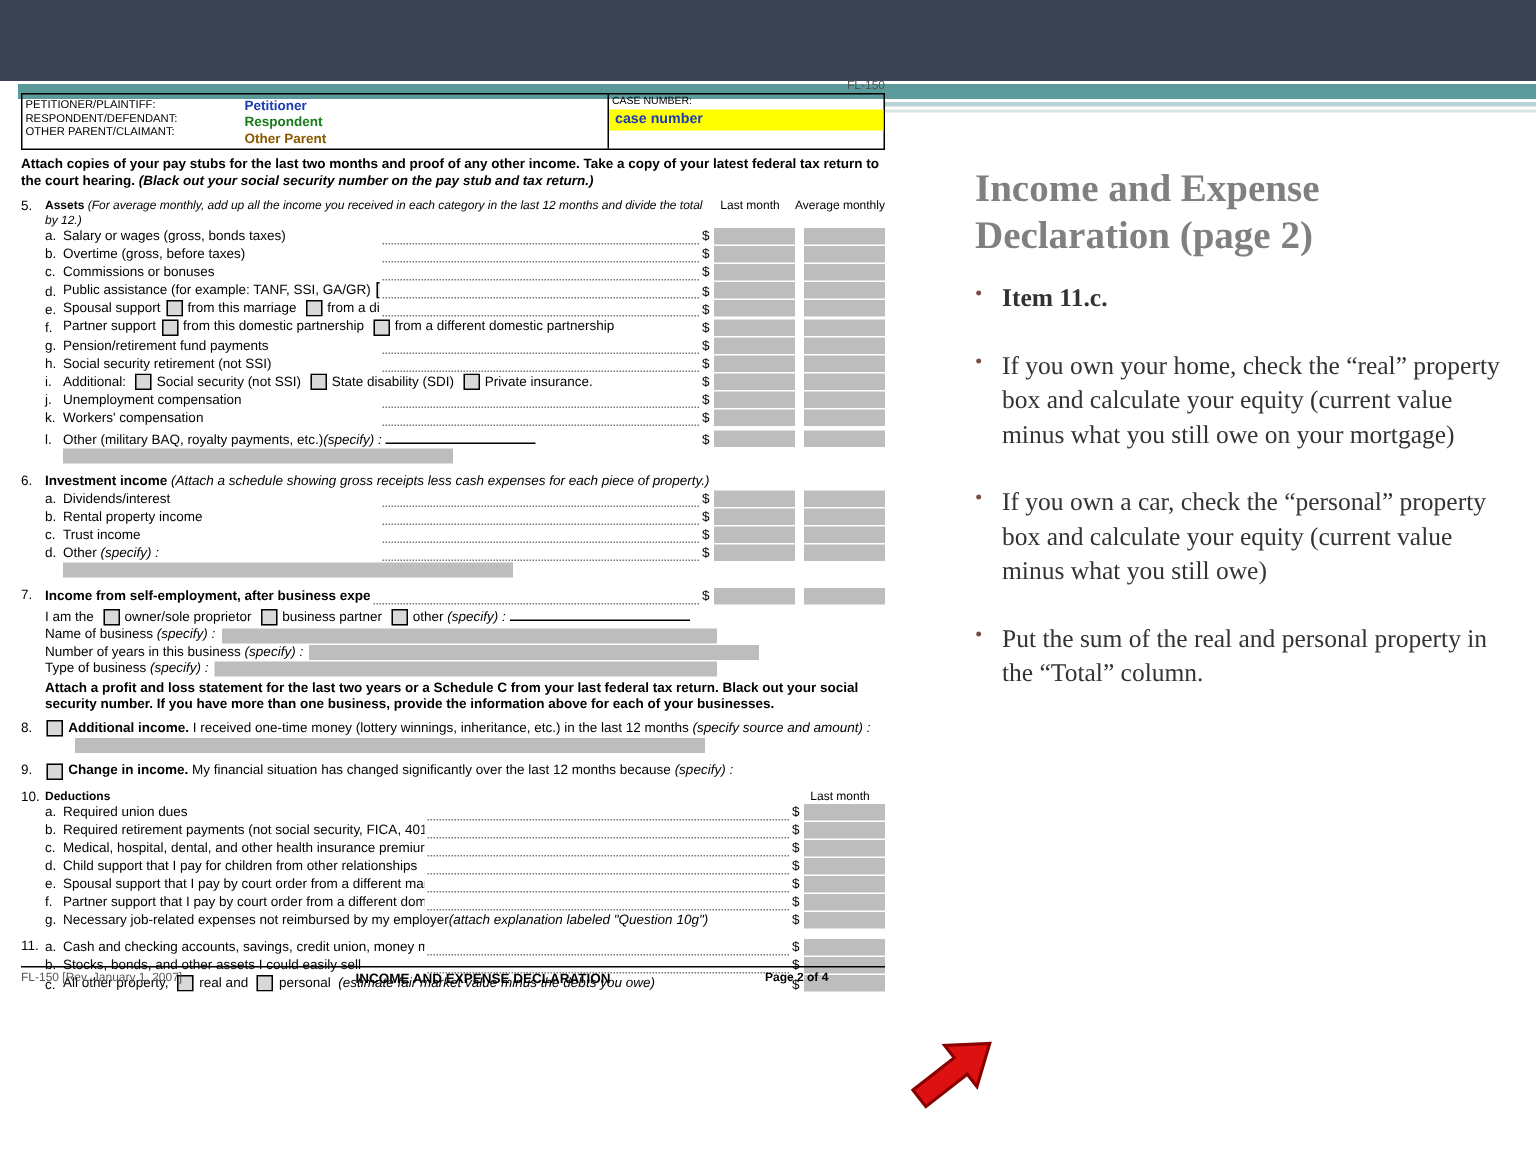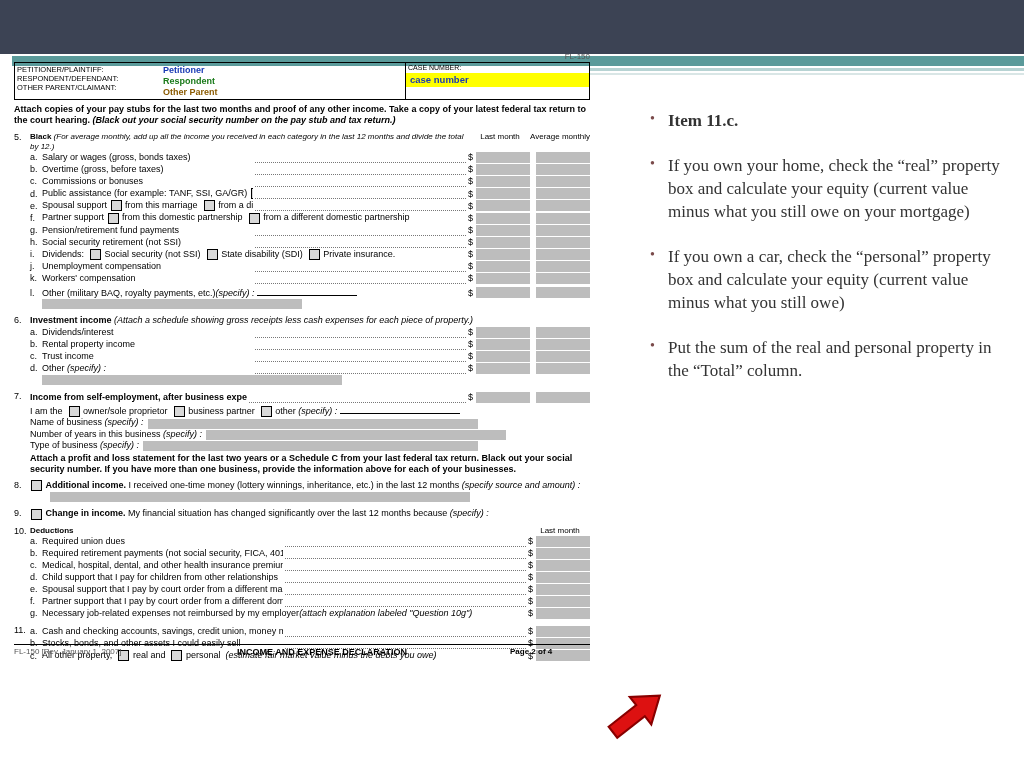--- a/index.html
+++ b/index.html
@@ -83,21 +83,21 @@
   </div>
 
   <div class="instr">
     <span>Attach copies of your pay stubs for the last two months and proof of any other income. Take a copy of your latest federal tax return to the court hearing.</span> <em>(Black out your social security number on the pay stub and tax return.)</em>
   </div>
 
   <div class="sec">
     <div class="num">5.</div>
     <div class="body">
       <div class="colhdr">
-          <div class="sp"><span class="ttl">Black</span> <span class="note">(For average monthly, add up all the income you received in each category in the last 12 months and divide the total by 12.)</span></div>
+          <div class="sp"><span class="ttl">Assets</span> <span class="note">(For average monthly, add up all the income you received in each category in the last 12 months and divide the total by 12.)</span></div>
           <div class="c1">Last month</div>
           <div class="c2">Average monthly</div>
         </div>
       <div class="row">
           <div class="lt">a.</div>
           <div class="txt">Salary or wages (gross, bonds taxes)</div>
           <div class="dots"></div>
           <div class="dol">$</div>
           <div class="gbox"></div>
           <div class="gbox2"></div>
@@ -152,21 +152,21 @@
       <div class="row">
           <div class="lt">h.</div>
           <div class="txt">Social security retirement (not SSI)</div>
           <div class="dots"></div>
           <div class="dol">$</div>
           <div class="gbox"></div>
           <div class="gbox2"></div>
         </div>
       <div class="row">
           <div class="lt">i.</div>
-          <div class="txt"><span>Dividends:</span> &nbsp;<span class="cbx"></span> <span>Social security (not SSI)</span> &nbsp;<span class="cbx"></span> <span>State disability (SDI)</span> &nbsp;<span class="cbx"></span> <span>Private insurance.</span></div>
+          <div class="txt"><span>Additional:</span> &nbsp;<span class="cbx"></span> <span>Social security (not SSI)</span> &nbsp;<span class="cbx"></span> <span>State disability (SDI)</span> &nbsp;<span class="cbx"></span> <span>Private insurance.</span></div>
           <div class="dol">$</div>
           <div class="gbox"></div>
           <div class="gbox2"></div>
         </div>
       <div class="row">
           <div class="lt">j.</div>
           <div class="txt">Unemployment compensation</div>
           <div class="dots"></div>
           <div class="dol">$</div>
           <div class="gbox"></div>
@@ -349,20 +349,21 @@
   </div>
 
   <div class="ftr">
     <div class="l">FL-150 [Rev. January 1, 2007]</div>
     <div class="c">INCOME AND EXPENSE DECLARATION</div>
     <div class="r">Page 2 of 4</div>
   </div>
 </div>
 
 <div class="right">
+  <h1>Income and Expense Declaration (page 2)</h1>
   <ul>
     <li><b>Item 11.c.</b></li>
     <li>If you own your home, check the “real” property box and calculate your equity (current value minus what you still owe on your mortgage)</li>
     <li>If you own a car, check the “personal” property box and calculate your equity (current value minus what you still owe)</li>
     <li>Put the sum of the real and personal property in the “Total” column.</li>
   </ul>
 </div>
 
 <div class="arrow">
 <svg viewBox="0 0 100 100">

